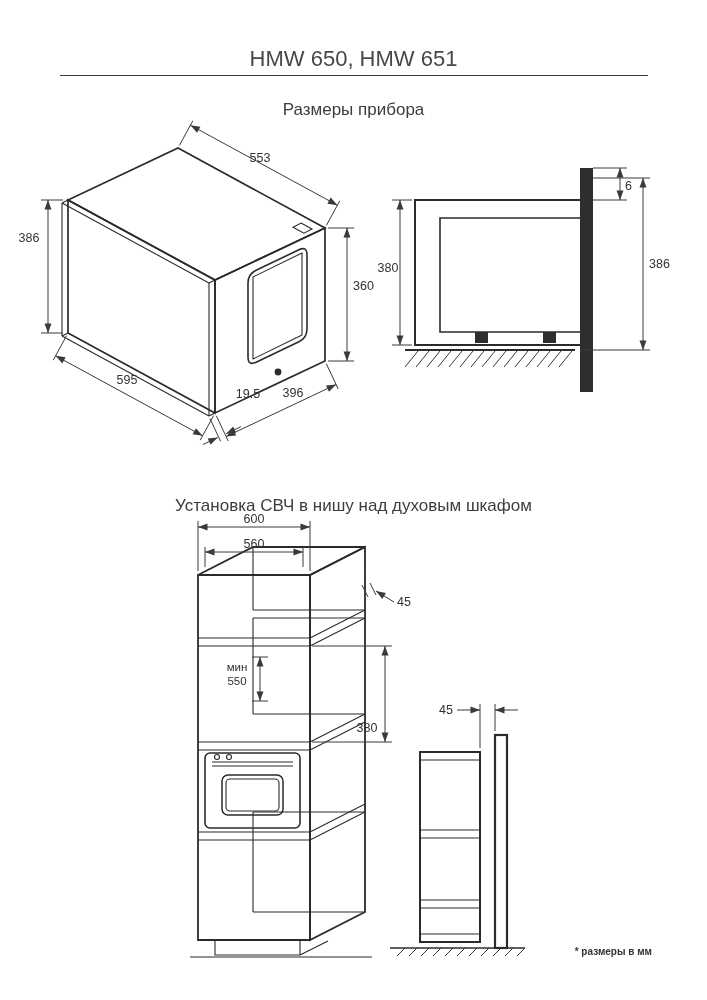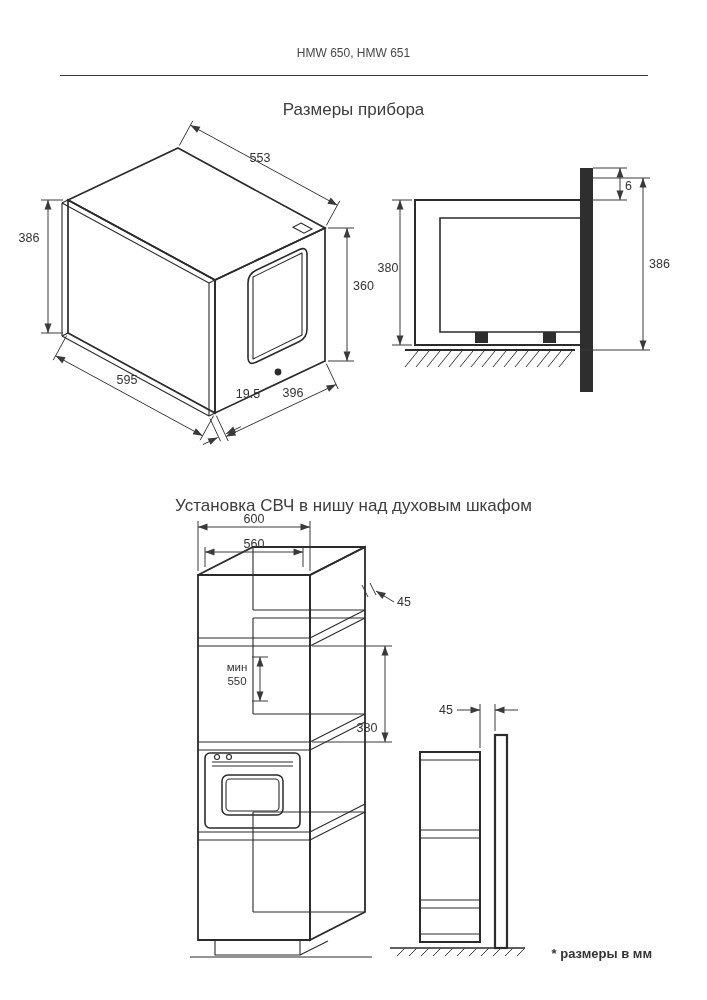--- a/index.html
+++ b/index.html
@@ -1,24 +1,24 @@
 <!DOCTYPE html>
 <html><head>
 <meta charset="utf-8">
 <style>
   html,body{margin:0;padding:0;background:#fff;}
   .page{position:relative;width:707px;height:1000px;background:#ffffff;overflow:hidden;
         font-family:"Liberation Sans","DejaVu Sans",sans-serif;color:#3d3d3d;}
   .hdr{position:absolute;top:46px;left:0;width:707px;text-align:center;
-       font-size:12px;color:#474747;}
+       font-size:22px;color:#474747;}
   .rule{position:absolute;top:75px;left:60px;width:588px;border-top:1.5px solid #3a3a3a;height:0;}
   .sect-title{position:absolute;left:0;width:707px;text-align:center;font-size:17px;color:#3d3d3d;}
   #title1{top:100px;}
   #title2{top:455px;margin-top:41px;}
-  .footnote{position:absolute;top:946px;right:55px;font-size:13px;font-weight:bold;color:#343434;}
+  .footnote{position:absolute;top:946px;right:55px;font-size:10px;font-weight:bold;color:#343434;}
   svg{position:absolute;overflow:visible;}
   svg text{font-family:"Liberation Sans","DejaVu Sans",sans-serif;font-size:12.5px;fill:#333;}
   svg .sm{font-size:11.5px;}
   .ln{stroke:#2b2b2b;fill:none;}
   .dim{stroke:#3a3a3a;stroke-width:1;fill:none;}
   .thin{stroke:#2b2b2b;stroke-width:1.1;fill:none;}
 </style>
 </head>
 <body>
 <div class="page">

